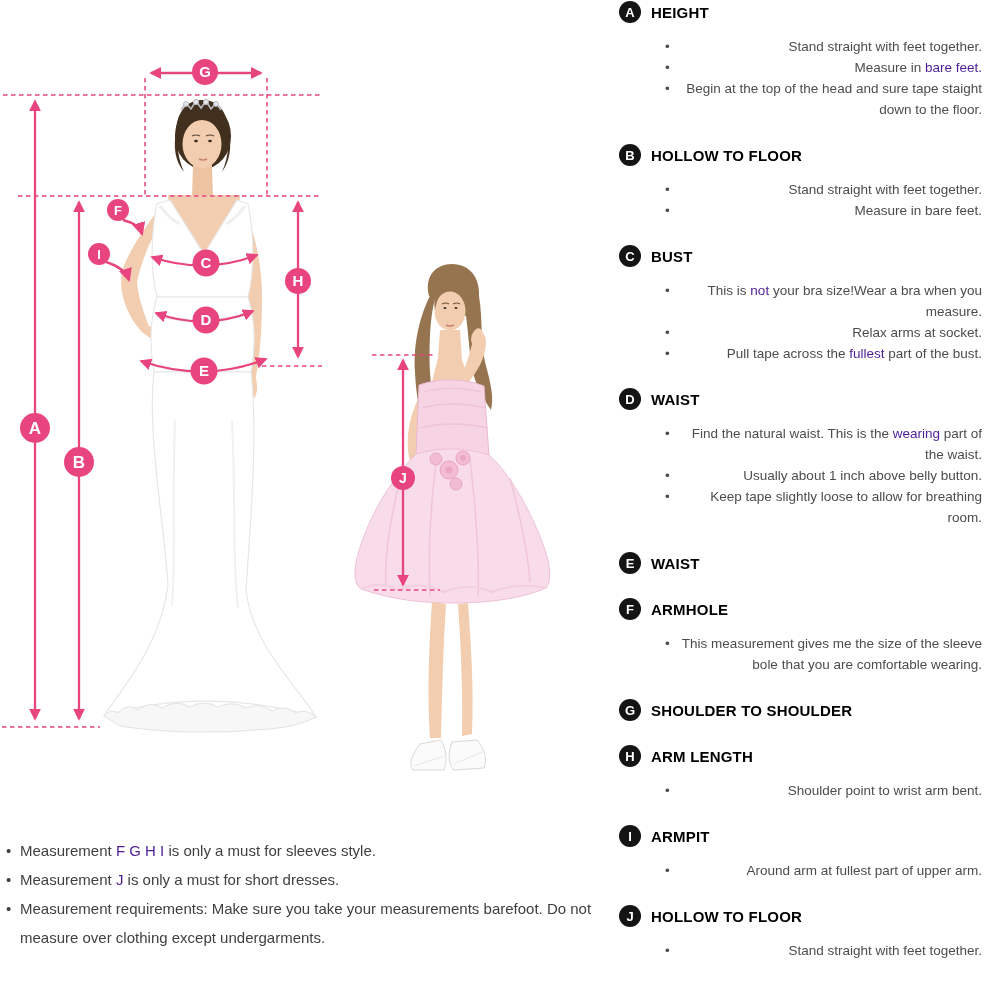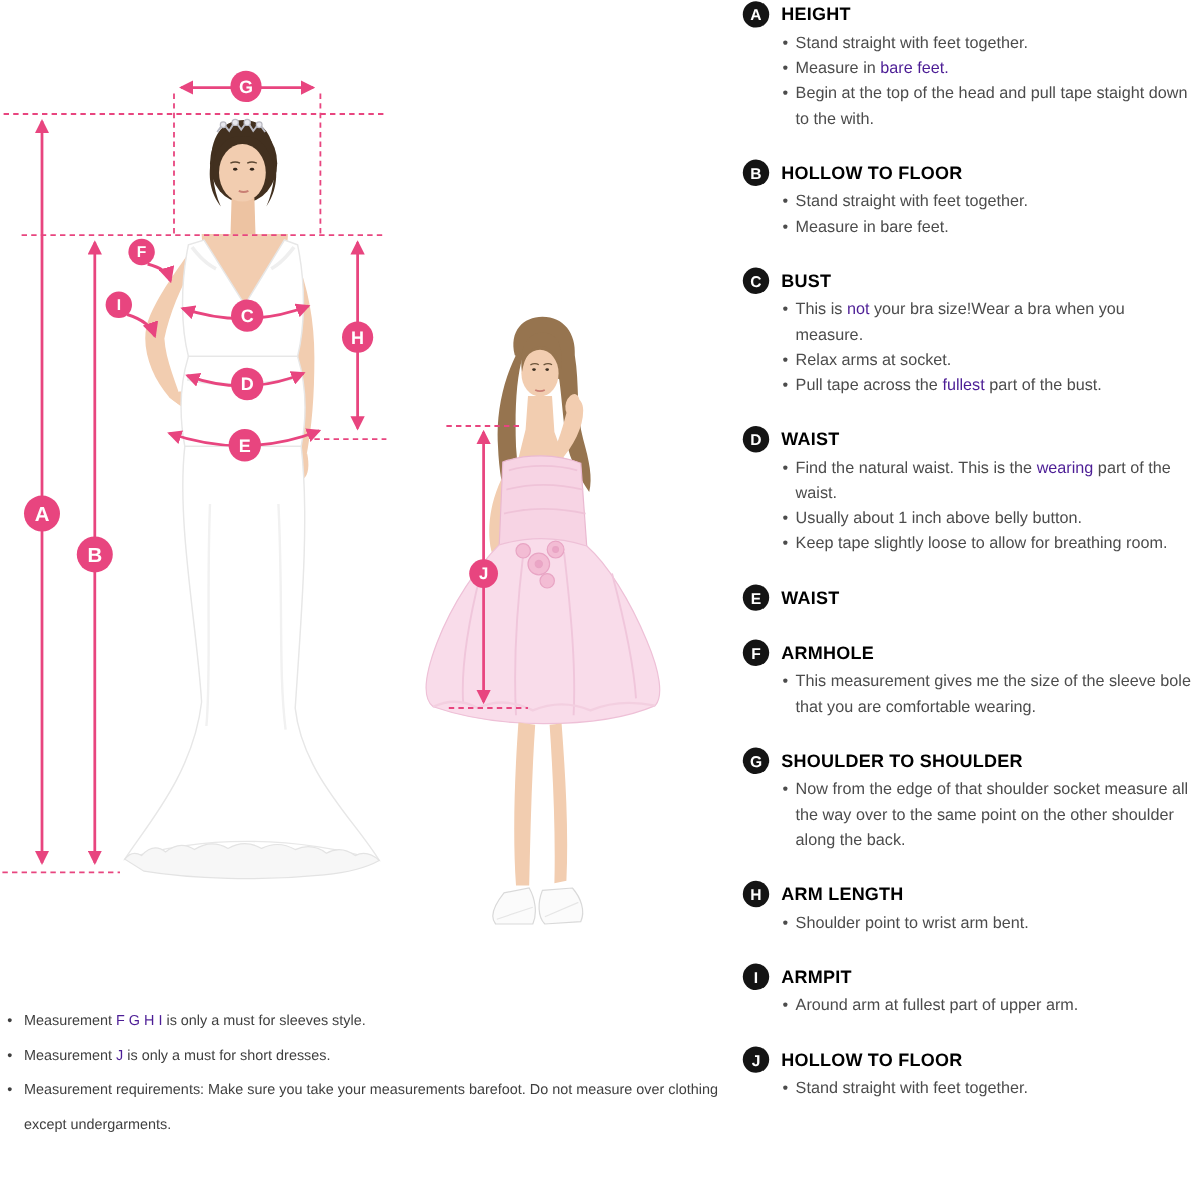--- a/index.html
+++ b/index.html
@@ -10,29 +10,29 @@
   .diagram-svg{position:absolute;left:0;top:0;}
 
   
   .right-col{position:absolute;left:619px;top:1px;width:376px;color:#4c4c4c;}
   .section{margin-bottom:24px;}
   .sec-head{display:flex;align-items:center;gap:10px;margin-bottom:2px;}
   .badge-black{width:22px;height:22px;border-radius:50%;background:#141414;color:#fff;
                font-weight:bold;font-size:13px;display:flex;align-items:center;justify-content:center;
                flex:0 0 22px;}
   .sec-title{font-weight:bold;font-size:15px;color:#000000;letter-spacing:.2px;}
-  .sec-bullets{list-style:none;margin:0;padding:0 0 0 33px;}
+  .sec-bullets{list-style:none;margin:13px;padding:0 0 0 33px;text-align:right;}
   .sec-bullets li{position:relative;font-size:13.5px;line-height:21px;padding-left:11px;}
   .sec-bullets li::before{content:"•";position:absolute;left:0;top:0;color:#4c4c4c;}
   .hl{color:#4c1d95;}
 
   
   .notes{position:absolute;left:6px;top:836px;width:600px;}
   .notes ul{list-style:none;margin:0;padding:0;}
-  .notes li{position:relative;font-size:12px;line-height:29px;padding-left:14px;color:#3f3f3f;}
+  .notes li{position:relative;font-size:15px;line-height:29px;padding-left:14px;color:#3f3f3f;}
   .notes li::before{content:"•";position:absolute;left:0;top:0;color:#3f3f3f;}
 </style>
 </head>
 <body>
 
 <div class="canvas">
 
   <svg class="diagram-svg" width="620" height="1000" viewBox="0 0 620 1000">
     <defs>
       <marker id="ah" viewBox="0 0 10 10" refX="8.5" refY="5" markerWidth="5.2" markerHeight="5.2" orient="auto-start-reverse">
@@ -222,21 +222,21 @@
   <div class="right-col">
     <div>
         <div class="section">
           <div class="sec-head">
             <span class="badge-black">A</span>
             <span class="sec-title">HEIGHT</span>
           </div>
           <ul class="sec-bullets">
             <li><span>Stand straight with feet together.</span></li>
             <li><span>Measure in </span><span class="hl">bare feet.</span></li>
-            <li><span>Begin at the top of the head and pull tape staight down to the with.</span></li>
+            <li><span>Begin at the top of the head and sure tape staight down to the floor.</span></li>
           </ul>
         </div>
         <div class="section">
           <div class="sec-head">
             <span class="badge-black">B</span>
             <span class="sec-title">HOLLOW TO FLOOR</span>
           </div>
           <ul class="sec-bullets">
             <li><span>Stand straight with feet together.</span></li>
             <li><span>Measure in bare feet.</span></li>
@@ -277,23 +277,20 @@
           </div>
           <ul class="sec-bullets">
             <li><span>This measurement gives me the size of the sleeve bole that you are comfortable wearing.</span></li>
           </ul>
         </div>
         <div class="section">
           <div class="sec-head">
             <span class="badge-black">G</span>
             <span class="sec-title">SHOULDER TO SHOULDER</span>
           </div>
-          <ul class="sec-bullets">
-            <li><span>Now from the edge of that shoulder socket measure all the way over to the same point on the other shoulder along the back.</span></li>
-          </ul>
         </div>
         <div class="section">
           <div class="sec-head">
             <span class="badge-black">H</span>
             <span class="sec-title">ARM LENGTH</span>
           </div>
           <ul class="sec-bullets">
             <li><span>Shoulder point to wrist arm bent.</span></li>
           </ul>
         </div>

